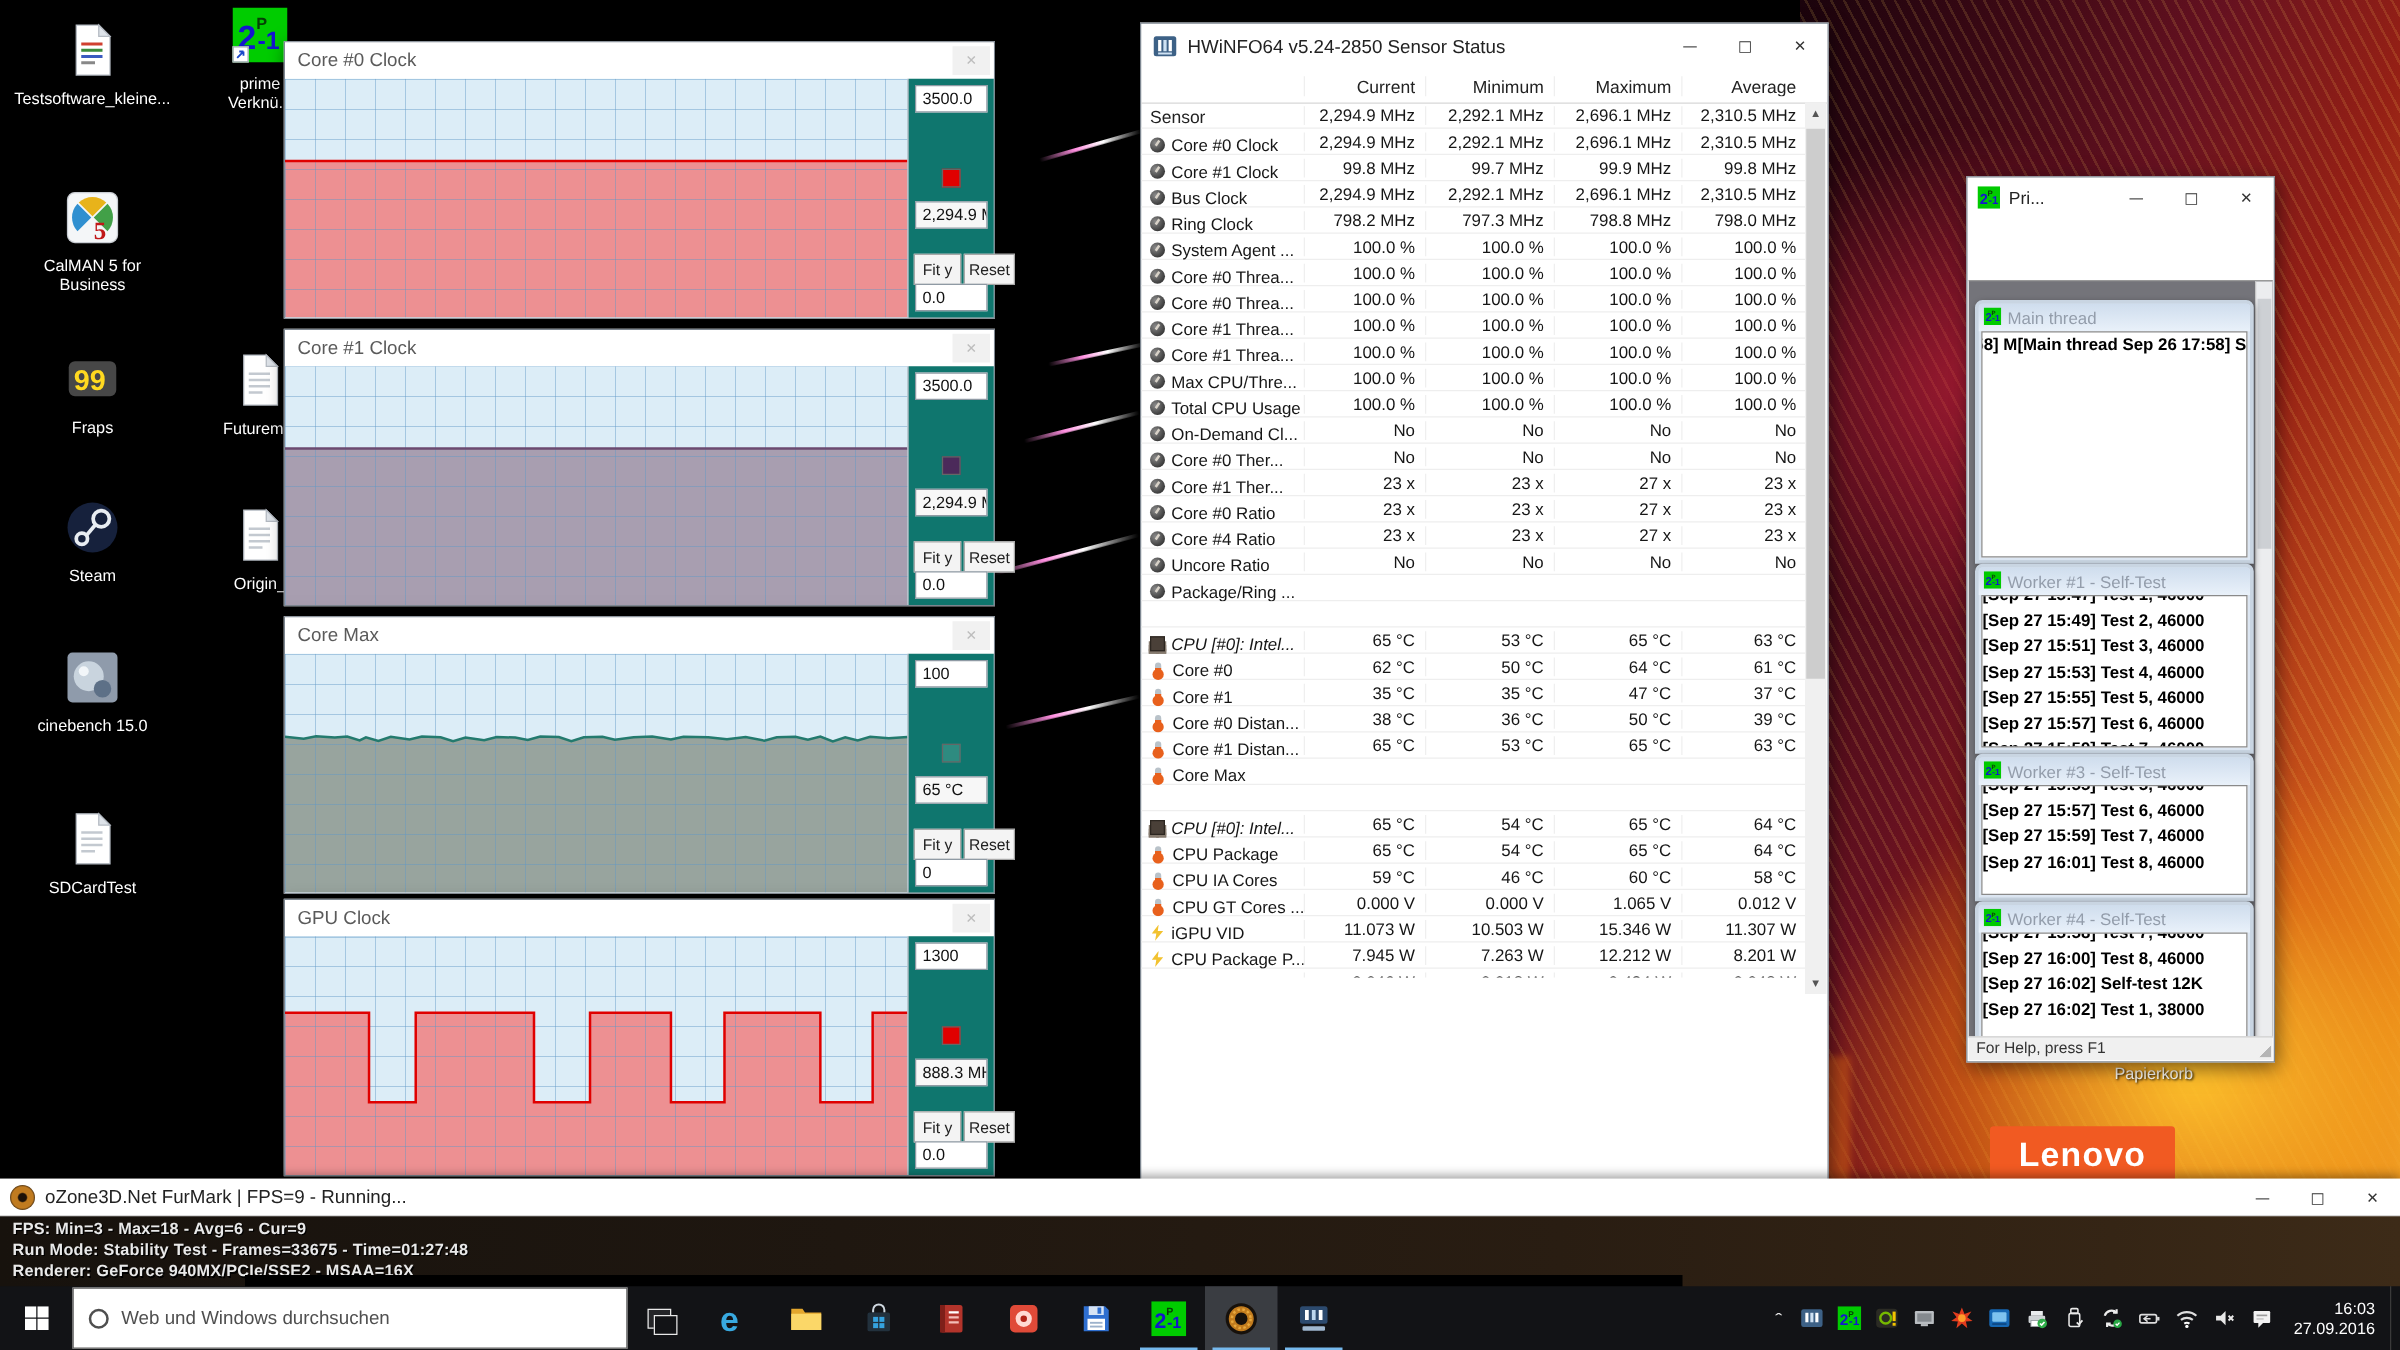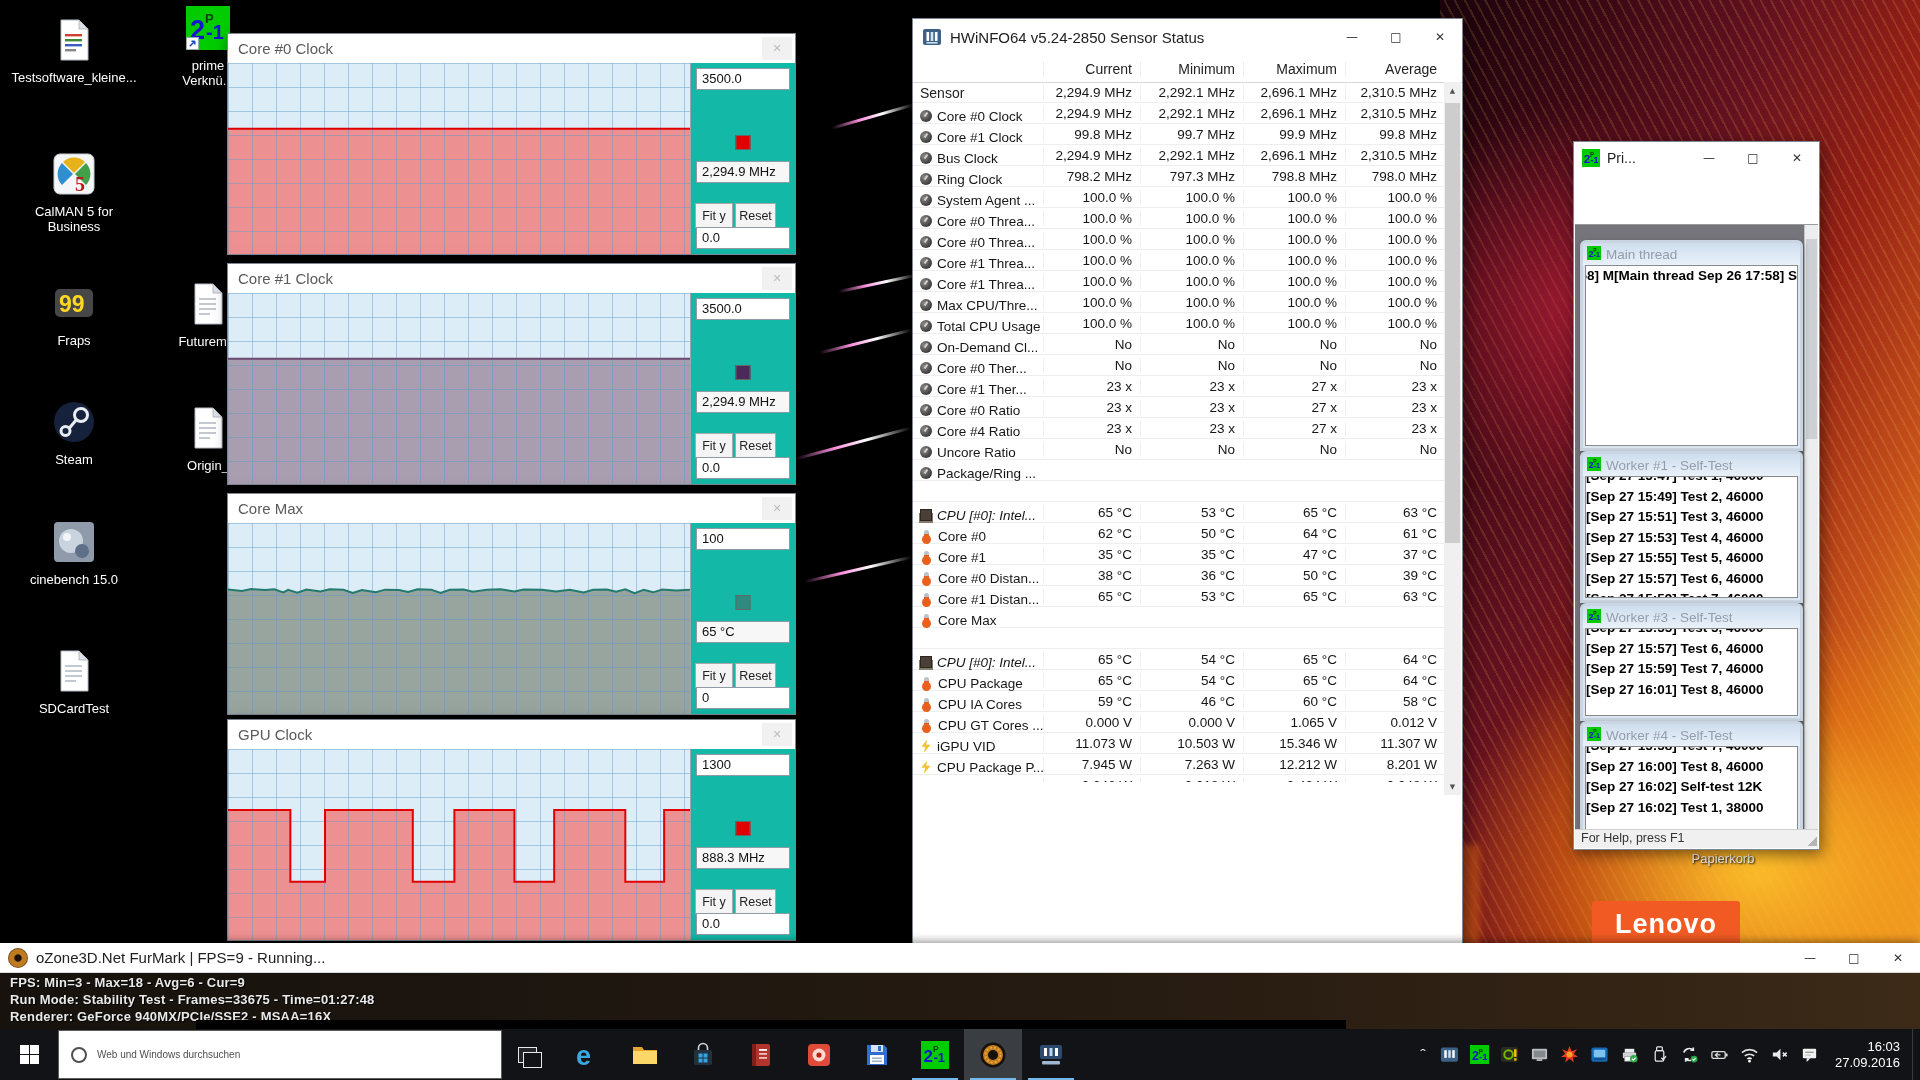--- a/index.html
+++ b/index.html
@@ -41,21 +41,21 @@
   .gtitle{height:29px;display:flex;align-items:center;background:#fff;}
   .gtitle .t{flex:1;font-size:15px;color:#5a5a5a;padding-left:10px;}
   .gtitle .x{width:30px;height:23px;margin-right:3px;background:#f1f1f1;color:#bdbdbd;
     display:flex;align-items:center;justify-content:center;font-size:11px;}
   .gbody{display:flex;height:191px;}
   .plot{flex:1;position:relative;background:#dcedf7;border-right:1px solid #9aa6ae;overflow:hidden;}
   .plot svg{position:absolute;inset:0;width:100%;height:100%;}
   .plot .grid{position:absolute;inset:0;
     background-image:repeating-linear-gradient(to right,rgba(96,152,198,.45) 0 1px,transparent 1px 24px),
                      repeating-linear-gradient(to bottom,rgba(96,152,198,.45) 0 1px,transparent 1px 24px);}
-  .gpanel{width:104px;background:#14b8a6;position:relative;font-size:13px;}
+  .gpanel{width:68px;background:#0f766e;position:relative;font-size:13px;}
   .gpanel .vbox{position:absolute;left:5px;right:5px;height:22px;background:#fff;border:1px solid #8f9aa4;
     font-size:13px;line-height:20px;padding-left:5px;box-sizing:border-box;color:#111;white-space:nowrap;overflow:hidden;}
   .gpanel .swatch{position:absolute;left:50%;transform:translateX(-50%);top:72px;width:13px;height:13px;border:1px solid #666;}
   .gpanel .gbtn{position:absolute;top:140px;height:25px;background:#f4f4f4;border:1px solid #a8a8a8;
     font-size:12.5px;display:flex;align-items:center;justify-content:center;color:#222;box-sizing:border-box;}
   
   #hwinfo{left:912px;top:18px;width:551px;height:1051px;z-index:4;}
   .htitle{height:36px;display:flex;align-items:center;}
   .htitle .ic{width:20px;height:20px;margin:0 8px 0 9px;}
   .htitle .ic svg{width:20px;height:20px;display:block;}
@@ -123,21 +123,21 @@
     background:linear-gradient(90deg,#17120d 0%,#1f1710 35%,#291d12 65%,#352515 88%,#3d2b18 100%);}
   .fline{margin:2px 0 0 10px;font-size:13px;font-weight:bold;color:#e9e9e9;text-shadow:1px 1px 0 #000;letter-spacing:.2px;}
   .fblack{position:absolute;left:196px;top:47px;width:1150px;height:10px;background:#000;}
   
   #taskbar{position:absolute;left:0;top:1029px;width:1920px;height:51px;background:#121316;z-index:10;display:flex;align-items:center;}
   .tb-start{width:58px;height:51px;display:flex;align-items:center;justify-content:center;}
   .tb-start svg{width:19px;height:19px;}
   .tb-search{width:444px;height:49px;background:#fff;border:1px solid #5c5c5c;box-sizing:border-box;
     display:flex;align-items:center;gap:10px;padding-left:12px;}
   .tb-search .ring{width:16px;height:16px;border:2px solid #4f4f4f;border-radius:50%;box-sizing:border-box;}
-  .tb-search .ph{font-size:10px;color:#4f4f4f;}
+  .tb-search .ph{font-size:15px;color:#4f4f4f;}
   .tb-taskview{width:50px;height:51px;display:flex;align-items:center;justify-content:center;}
   .tb-taskview .tv{width:17px;height:14px;border:1.5px solid #e8e8e8;background:rgba(255,255,255,.08);position:relative;}
   .tb-taskview .tv:after{content:"";position:absolute;left:4px;top:4px;width:17px;height:14px;border:1.5px solid #e8e8e8;background:#121316;}
   .tb-apps{display:flex;margin-left:6px;}
   .tb-app{width:58px;height:51px;display:flex;align-items:center;justify-content:center;position:relative;box-sizing:border-box;}
   .tb-app svg{width:28px;height:28px;}
   .tb-app.running:after{content:"";position:absolute;left:6px;right:6px;bottom:0;height:2px;background:#76b9ed;}
   .tb-app.active{background:#3a3d42;}
   .tb-tray{display:flex;align-items:center;height:51px;margin-left:auto;}
   .tb-chevron{color:#e8e8e8;font-size:12px;width:24px;text-align:center;transform:scaleX(1.4);}

